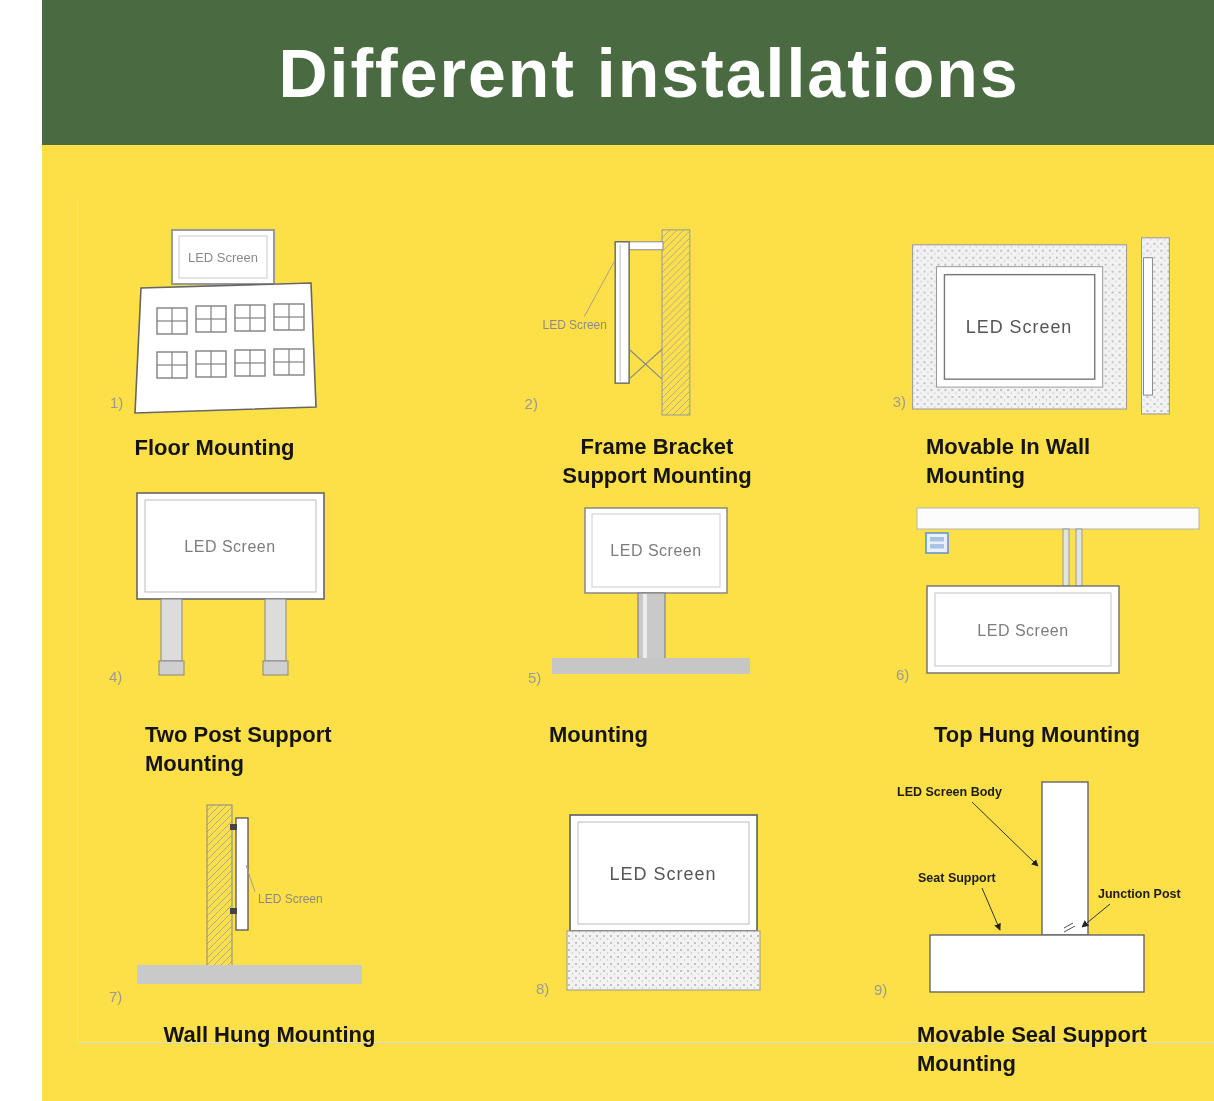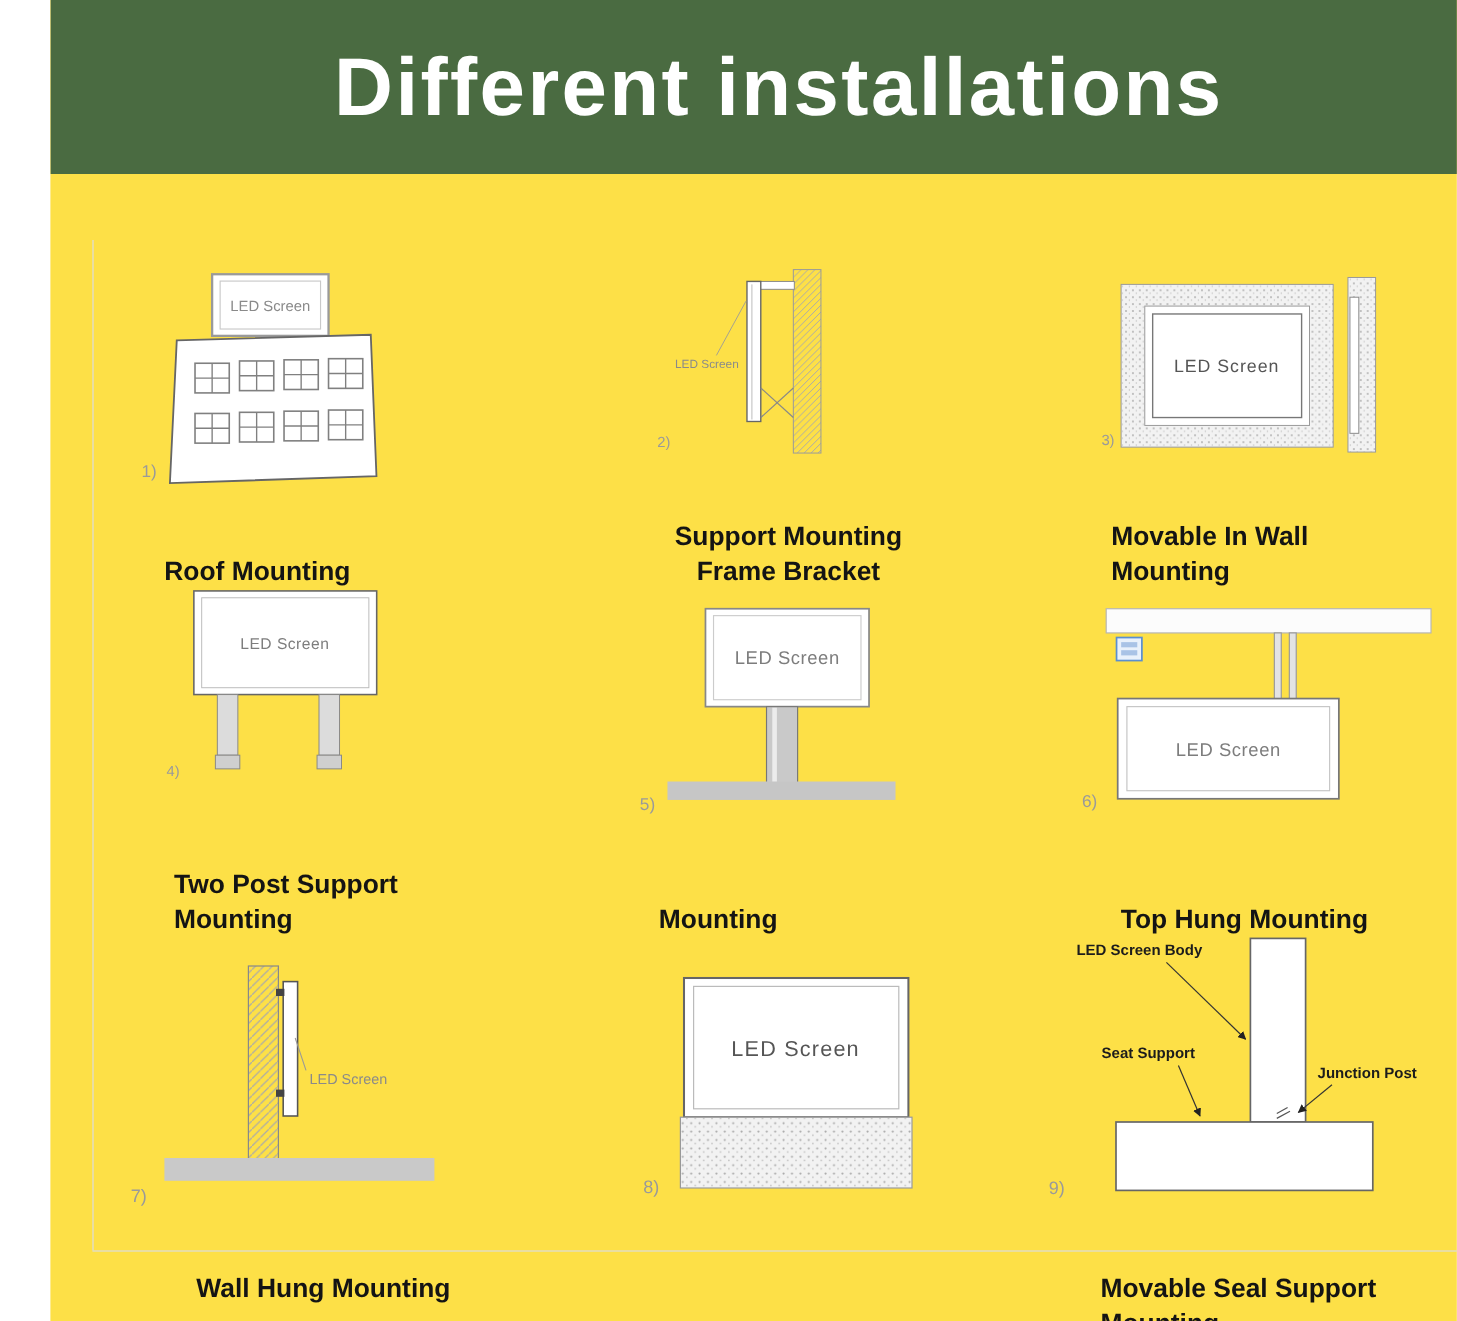--- a/index.html
+++ b/index.html
@@ -7,21 +7,21 @@
   .page { position:relative; width:1214px; height:1101px; background:#fde047; overflow:hidden;margin-left:42px; }
 
   .header { height:145px; width:100%; background:#4a6b41; display:flex; align-items:center; justify-content:center; }
   .header h1 { color:#ffffff; font-size:68px; font-weight:800; letter-spacing:2px; }
 
   .frame-left   { position:absolute; left:35px;  top:200px;  width:1px;  height:842px; background:#dcdcdc; z-index:0; }
   .frame-bottom { position:absolute; left:35px;  top:1042px; width:1145px; height:1px; background:#dcdcdc; z-index:0; }
 
   .grid { position:absolute; left:35px; top:200px; width:1145px; z-index:1;
           display:grid; grid-template-columns:385px 390px 370px; grid-template-rows:290px 290px auto; }
-  .cell { display:flex; flex-direction:column;gap:39px; }
+  .cell { display:flex; flex-direction:column; }
   .diagram { display:block; }
 
   .caption { font-size:22px; font-weight:700; color:#141414; line-height:1.32; }
   .cap-line { display:block; }
   .row1 .caption { margin-top:8px; }
   .row2 .caption { margin-top:30px; }
   .row3 .caption { margin-top:5px; }
 
   .cap-c1 { text-align:center; padding-right:110px; }
   .cap-center { text-align:center; }
@@ -69,21 +69,21 @@
           <use href="#win" x="119" y="106"></use>
           <use href="#win" x="158" y="105"></use>
           <use href="#win" x="197" y="104"></use>
         <use href="#win" x="80" y="152"></use>
           <use href="#win" x="119" y="151"></use>
           <use href="#win" x="158" y="150"></use>
           <use href="#win" x="197" y="149"></use>
         <text x="33" y="208" class="num">1)</text>
       </svg>
       <div class="caption cap-c1">
-        <span class="cap-line">Roof Mounting</span>
+        <span class="cap-line">Floor Mounting</span>
         <span class="cap-line"></span>
       </div>
     </div>
 
     <div class="cell row1">
       <svg class="diagram" viewBox="0 0 390 225" width="390" height="225">
         <defs>
           <pattern id="h2" width="7" height="7" patternUnits="userSpaceOnUse">
             <path d="M0 7 L7 0" stroke="#aaa" stroke-width="1"></path>
           </pattern>
@@ -92,22 +92,22 @@
         <rect x="157" y="42" width="44" height="8" fill="#fff" stroke="#888"></rect>
         <rect x="153" y="42" width="14" height="142" fill="#fff" stroke="#666" stroke-width="1.4"></rect>
         <line x1="158" y1="45" x2="158" y2="182" stroke="#bbb"></line>
         <line x1="167" y1="180" x2="200" y2="150" stroke="#888" stroke-width="1.2"></line>
         <line x1="167" y1="150" x2="200" y2="180" stroke="#888" stroke-width="1.2"></line>
         <text x="80" y="130" class="t12">LED Screen</text>
         <line x1="122" y1="117" x2="152" y2="62" stroke="#999" stroke-width="0.9"></line>
         <text x="62" y="210" class="num">2)</text>
       </svg>
       <div class="caption cap-center">
+        <span class="cap-line">Frame Bracket</span>
         <span class="cap-line">Support Mounting</span>
-        <span class="cap-line">Frame Bracket</span>
       </div>
     </div>
 
     <div class="cell row1">
       <svg class="diagram" viewBox="0 0 370 225" width="370" height="225">
         <defs>
           <pattern id="st3" width="7" height="7" patternUnits="userSpaceOnUse">
             <rect width="7" height="7" fill="#f2f2f2"></rect>
             <circle cx="2" cy="2" r="0.9" fill="#aaa"></circle>
             <circle cx="5.4" cy="5" r="0.7" fill="#c2c2c2"></circle>

